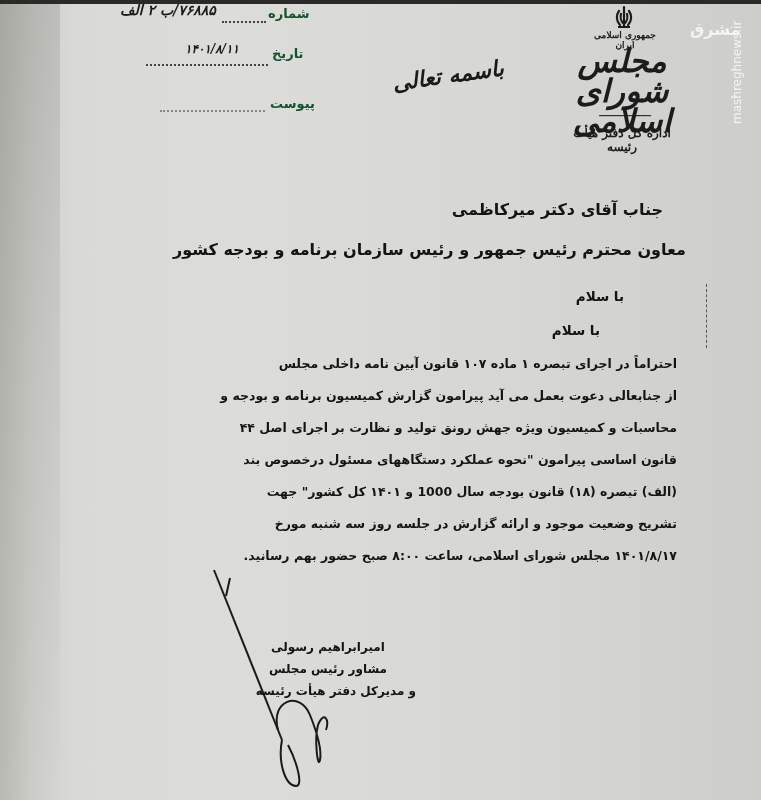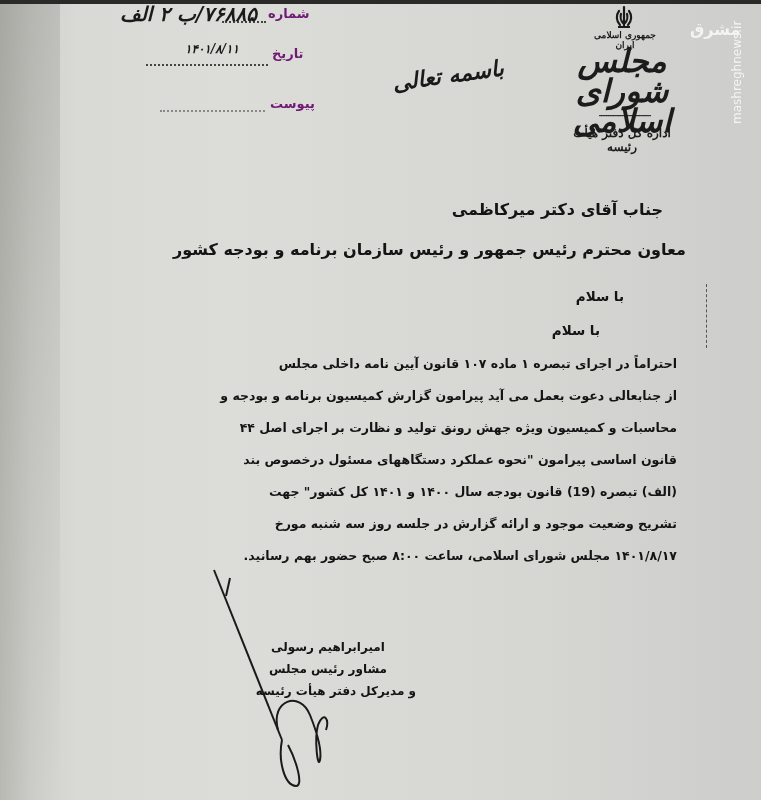--- a/index.html
+++ b/index.html
@@ -8,21 +8,21 @@
     .topbar { position: absolute; left: 0; top: 0; width: 761px; height: 4px; background: #2a2a28; }
     .paper {
       position: absolute; left: 0; top: 4px; width: 761px; height: 796px;
       background: linear-gradient(90deg, #bdbdb8 0%, #cfcfcb 4%, #d9d9d6 10%, #dcdcd9 30%, #d6d6d3 70%, #cdcdcb 100%);
     }
     .edge-shadow {
       position: absolute; left: 0; top: 4px; width: 60px; height: 796px;
       background: linear-gradient(100deg, rgba(150,150,145,0.55) 0%, rgba(170,170,165,0.35) 50%, rgba(220,220,216,0) 100%);
     }
     .hw { position: absolute; color: #1a1a1a; font-family: "DejaVu Serif", serif; font-weight: bold; font-style: italic; }
-    .field-label { position: absolute; font-family: "DejaVu Sans", sans-serif; font-weight: bold; font-size: 13px; color: #701a75; direction: rtl; }
+    .field-label { position: absolute; font-family: "DejaVu Sans", sans-serif; font-weight: bold; font-size: 13px; color: #14532d; direction: rtl; }
     .dots { position: absolute; border-bottom: 2px dotted #444; height: 1px; }
     .emblem { position: absolute; left: 612px; top: 5px; width: 24px; height: 26px; }
     .letterhead { position: absolute; direction: rtl; color: #1c1c1c; font-family: "DejaVu Serif", serif; font-weight: bold; text-align: center; }
     .watermark { position: absolute; color: #f4f4f2; font-family: "DejaVu Sans", sans-serif; }
     .txt { position: absolute; direction: rtl; text-align: right; color: #141414; font-family: "DejaVu Sans", sans-serif; font-weight: bold; white-space: nowrap; }
     .h1 { font-size: 16px; }
     .body { font-size: 12.5px; letter-spacing: 0.1px; }
     .sig { font-size: 12px; text-align: center; }
     .vline { position: absolute; left: 706px; top: 284px; width: 1px; height: 64px; border-left: 1px dashed #555; }
     svg.sigsvg { position: absolute; left: 200px; top: 560px; }
@@ -30,21 +30,21 @@
 </head>
 <body>
 
 <div class="topbar"></div>
 <div class="paper"></div>
 <div class="edge-shadow"></div>
 
 <div>
   <span class="field-label" style="left:268px; top:6px;">شماره</span>
   <div class="dots" style="left:222px; top:21px; width:44px;"></div>
-  <span class="hw" style="left:120px; top:2px; font-size:20px; direction:rtl;font-style:italic;">۷۶۸۸۵/ب ۲ الف</span>
+  <span class="hw" style="left:120px; top:2px; font-size:14px; direction:rtl;font-style:italic;">۷۶۸۸۵/ب ۲ الف</span>
 
   <span class="field-label" style="left:272px; top:46px;">تاریخ</span>
   <div class="dots" style="left:146px; top:64px; width:122px;"></div>
   <span class="hw" style="left:185px; top:42px; font-size:12px; direction:ltr;">۱۴۰۱/۸/۱۱</span>
 
   <span class="field-label" style="left:270px; top:96px;text-align:right;">پیوست</span>
   <div class="dots" style="left:160px; top:110px; width:105px; border-bottom-color:#888;"></div>
 </div>
 
 <span class="hw" style="left:392px; top:62px; font-size:22px; direction:rtl; transform:rotate(-8deg);">باسمه تعالی</span>
@@ -72,21 +72,21 @@
 <div class="txt body" style="right:137px; top:288px; font-size:13.5px;">با سلام</div>
 <div class="txt body" style="right:161px; top:322px; font-size:13.5px;">با سلام</div>
 
 <div class="vline"></div>
 
 <div>
   <div class="txt body" style="right:84px; top:356px;">احتراماً در اجرای تبصره ۱ ماده ۱۰۷ قانون آیین نامه داخلی مجلس</div>
   <div class="txt body" style="right:84px; top:388px;">از جنابعالی دعوت بعمل می آید پیرامون گزارش کمیسیون برنامه و بودجه و</div>
   <div class="txt body" style="right:84px; top:420px;">محاسبات و کمیسیون ویژه جهش رونق تولید و نظارت بر اجرای اصل ۴۴</div>
   <div class="txt body" style="right:84px; top:452px;">قانون اساسی پیرامون "نحوه عملکرد دستگاههای مسئول درخصوص بند</div>
-  <div class="txt body" style="right:84px; top:484px;">(الف) تبصره (19) قانون بودجه سال ۱۴۰۰ و ۱۴۰۱ کل کشور" جهت</div>
+  <div class="txt body" style="right:84px; top:484px;">(الف) تبصره (۱۸) قانون بودجه سال 1000 و ۱۴۰۱ کل کشور" جهت</div>
   <div class="txt body" style="right:84px; top:516px;">تشریح وضعیت موجود و ارائه گزارش در جلسه روز سه شنبه مورخ</div>
   <div class="txt body" style="right:84px; top:548px;">۱۴۰۱/۸/۱۷ مجلس شورای اسلامی، ساعت ۸:۰۰ صبح حضور بهم رسانید.</div>
 </div>
 
 <svg class="sigsvg" width="140" height="240" viewBox="0 0 140 240">
   <path d="M14 10 L82 180" stroke="#1a1a1a" stroke-width="2" fill="none"></path>
   <path d="M30 18 L26 36" stroke="#1a1a1a" stroke-width="2" fill="none"></path>
   <path d="M78 170 C70 140 100 130 110 155 C118 175 122 190 120 200 C118 210 114 180 118 165 C124 150 130 160 126 170" stroke="#1a1a1a" stroke-width="2" fill="none"></path>
   <path d="M82 180 C78 200 84 225 96 226 C104 226 96 200 88 185" stroke="#1a1a1a" stroke-width="2" fill="none"></path>
 </svg>

